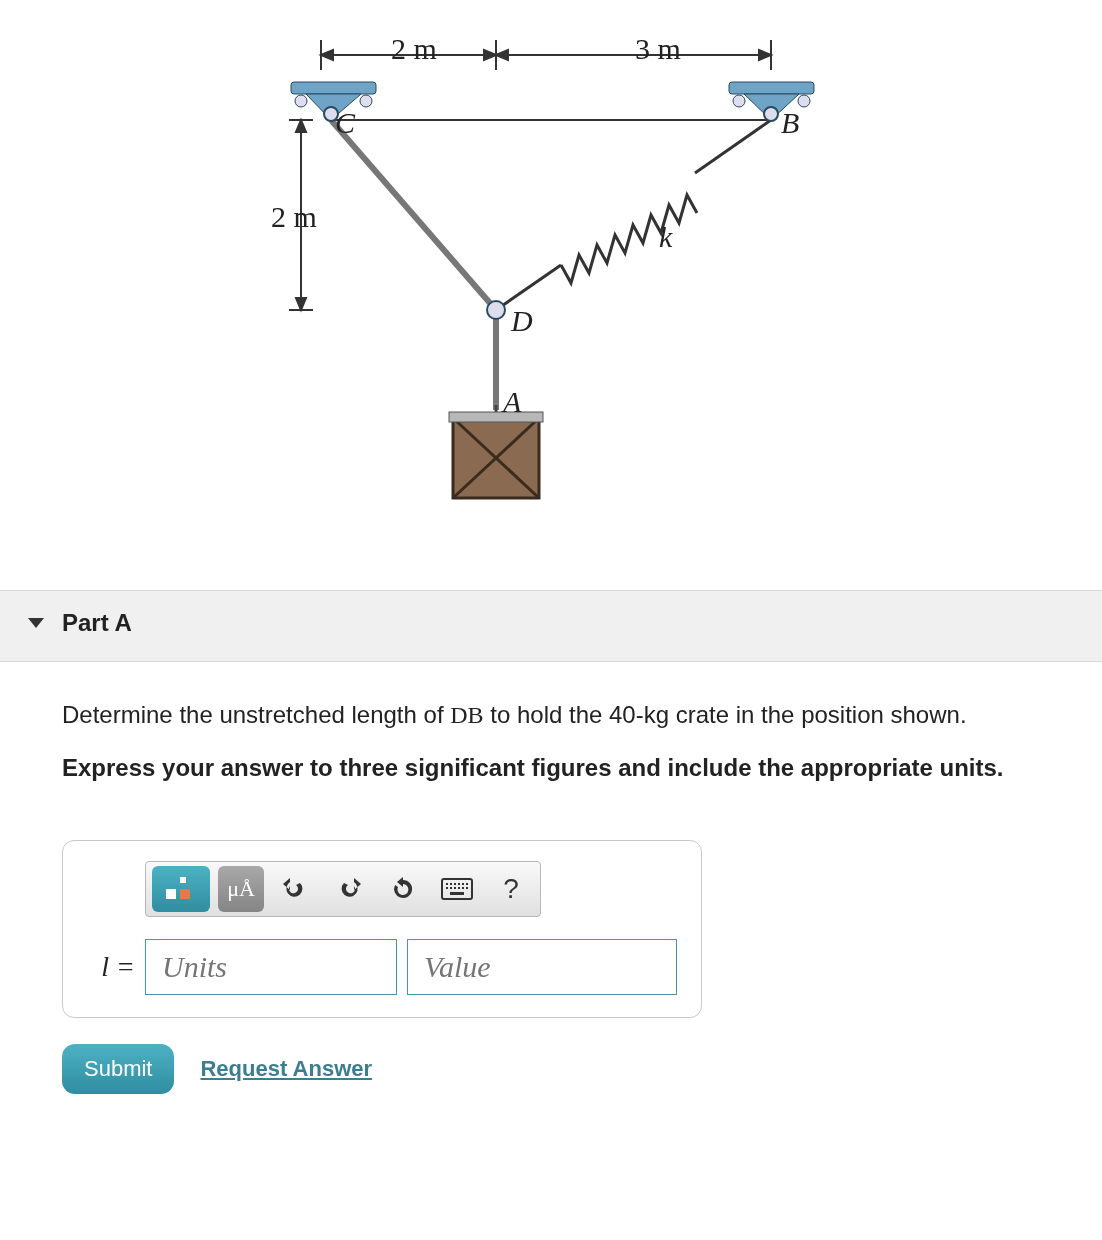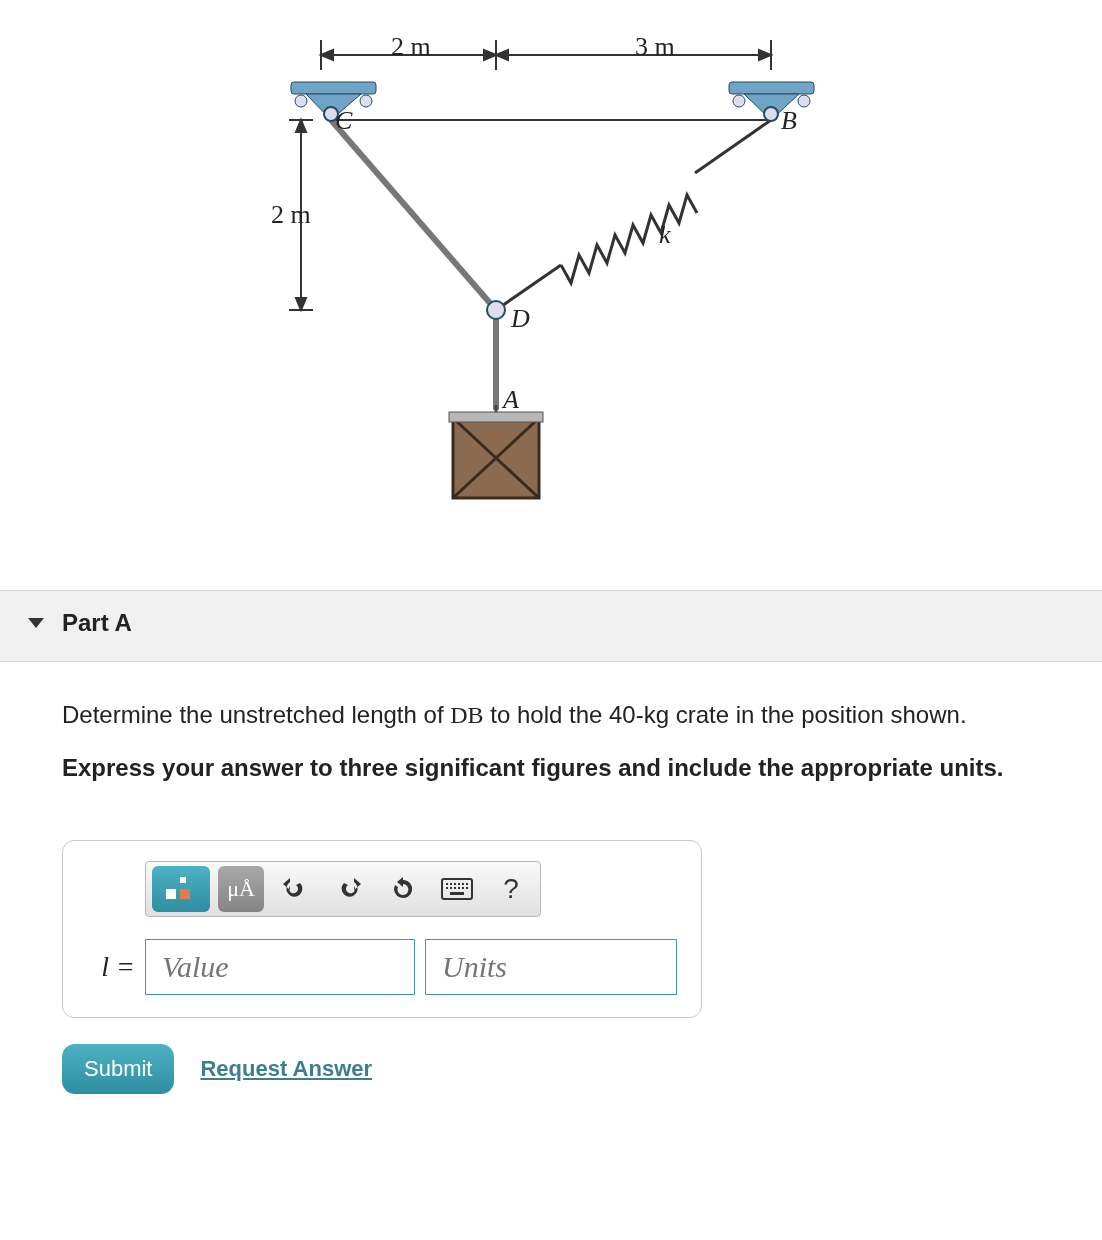--- a/index.html
+++ b/index.html
@@ -17,21 +17,21 @@
     padding: 10px 0 80px 0;
   }
   .diagram {
     position: relative;
     width: 560px;
     height: 500px;
   }
   .dlabel {
     position: absolute;
     font-family: "Times New Roman", serif;
-    font-size: 26px;
+    font-size: 30px;
   }
   .part-header {
     background: #f0f0f0;
     border-top: 1px solid #d7d7d7;
     border-bottom: 1px solid #d7d7d7;
     padding: 18px 0 24px 0;
     display: flex;
     align-items: center;
   }
   .caret {
@@ -268,21 +268,21 @@
             <rect x="21" y="9" width="2" height="2"></rect>
             <rect x="25" y="9" width="2" height="2"></rect>
       <rect x="9" y="14" width="14" height="3"></rect>
           </g>
         </svg>
     </div>
     <div class="tbtn" style="font-size:28px">?</div>
   </div>
   <div class="input-row">
     <div class="lhs">l =</div>
+    <input class="field units" placeholder="Units" style="">
     <input class="field value" placeholder="Value" style="">
-    <input class="field units" placeholder="Units" style="">
   </div>
 </div>
 
 <div class="submit-row">
   <button class="submit-btn">Submit</button>
   <a href="#" class="req-answer">Request Answer</a>
 </div>
 
 </body></html>

